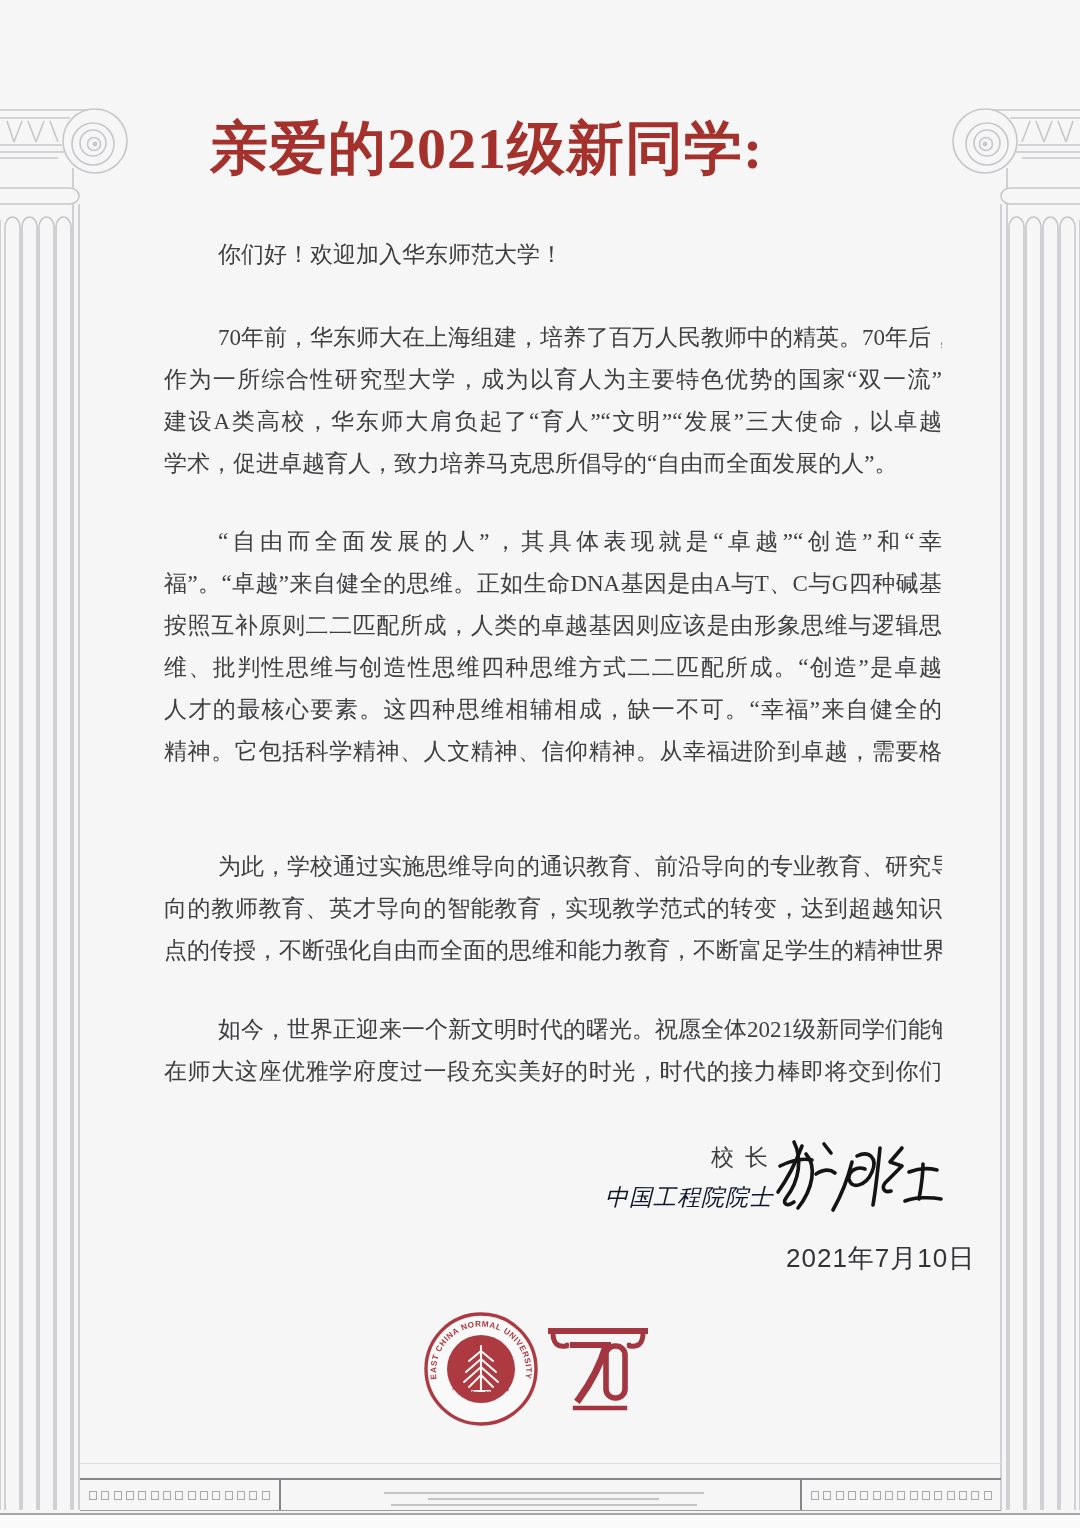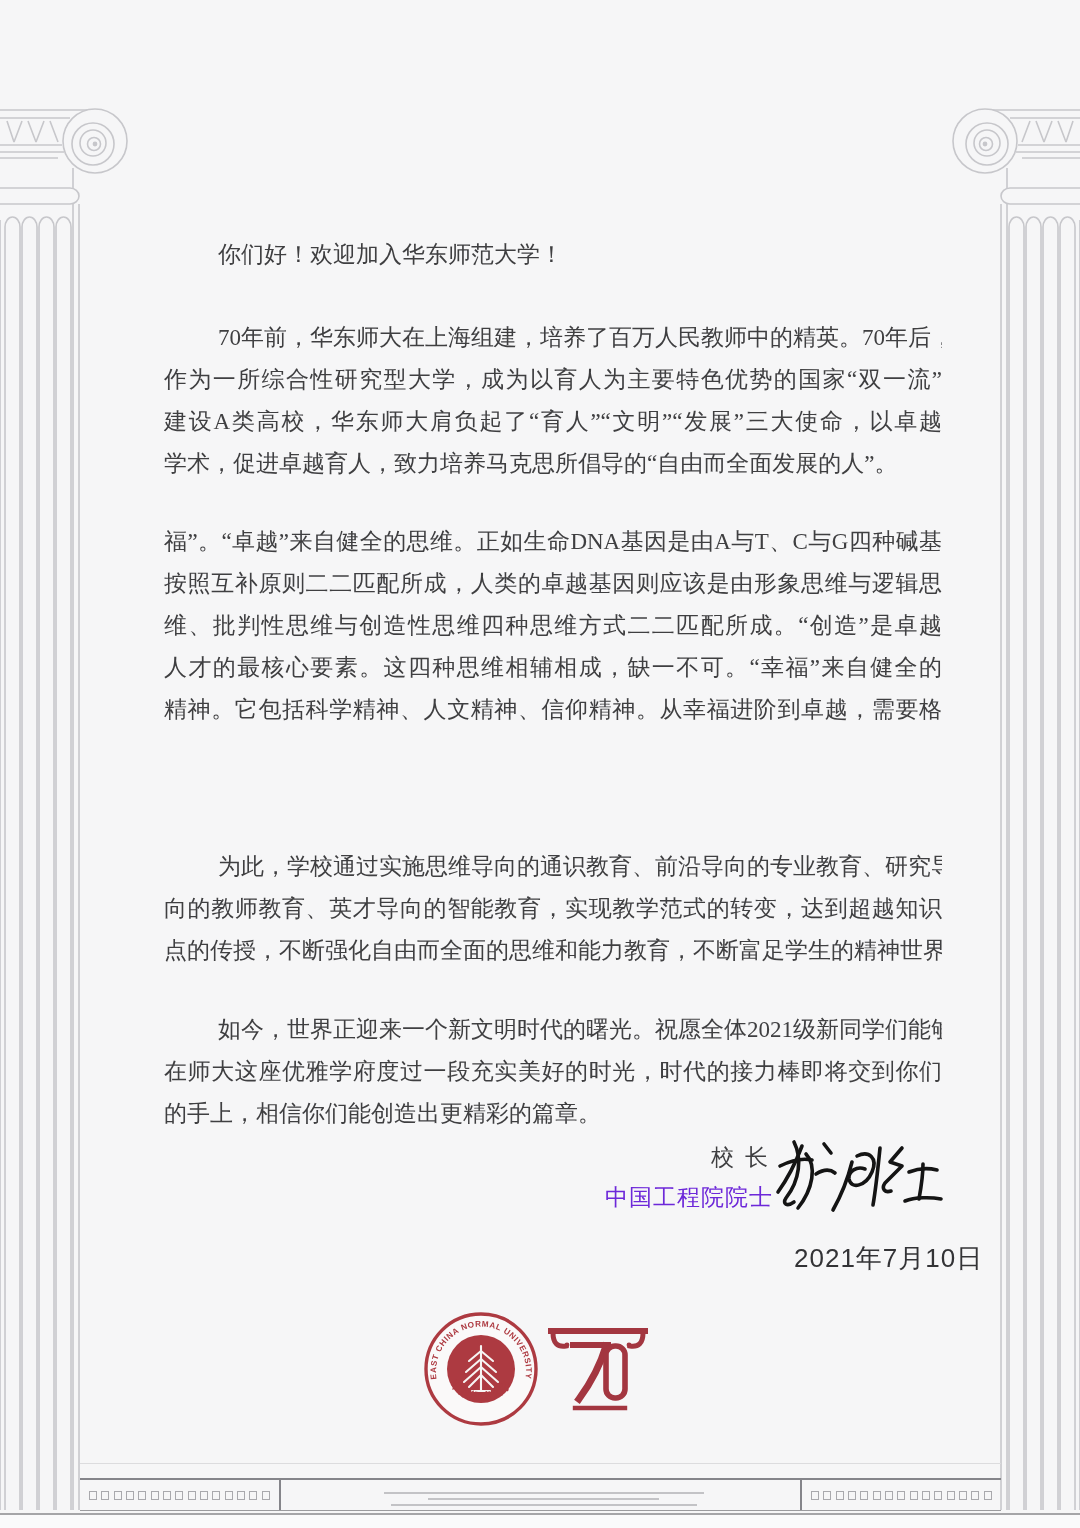--- a/index.html
+++ b/index.html
@@ -15,24 +15,24 @@
   
   .title{position:absolute;left:210px;top:110px;font-size:58px;font-weight:700;
          color:#a4312b;letter-spacing:1px;white-space:nowrap;}
   .para{position:absolute;left:164px;width:778px;color:#3f3f41;font-size:23px;}
   .ln{display:block;height:42px;line-height:42px;overflow:hidden;
       text-align:justify;text-align-last:justify;white-space:nowrap;}
   .ln-last{text-align-last:left;}
   .ln-indent{text-indent:54px;}
 
   .sig-role1{position:absolute;left:711px;top:1142px;font-size:23px;color:#3f3f41;letter-spacing:11px;}
-  .sig-role2{position:absolute;left:605px;top:1182px;font-size:23px;color:#6d28d9;letter-spacing:1px;}
+  .sig-role2{position:absolute;left:605px;top:1182px;font-size:23px;color:#0f172a;letter-spacing:1px;font-style:italic;}
   .sig-hand{position:absolute;left:772px;top:1132px;width:172px;height:98px;}
   .date{position:absolute;left:786px;top:1241px;font-size:26px;color:#333336;
-        font-family:"Liberation Sans","DejaVu Sans",sans-serif;letter-spacing:1px;margin-left:8px;}
+        font-family:"Liberation Sans","DejaVu Sans",sans-serif;letter-spacing:1px;}
 
   
   .seal{position:absolute;left:423px;top:1311px;width:116px;height:116px;}
   .anniv{position:absolute;left:547px;top:1324px;width:102px;height:90px;}
 
   
   .band-topline{position:absolute;left:80px;top:1463px;width:921px;height:0;
                 border-top:1px solid #dcdcde;}
   .band{position:absolute;left:80px;top:1478px;width:921px;height:33px;
         border-top:2px solid #85858a;border-bottom:1px solid #9b9b9e;
@@ -95,50 +95,51 @@
       <path d="M0,80 H70 A9,8 0 0 1 79,88 A9,8 0 0 1 70,96 H0"></path>
       <path d="M73,96 V1402 M79,96 V1402"></path>
       <path d="M5,1402 V119 A7.5,10 0 0 1 20,119 V1402"></path>
       <path d="M22,1402 V119 A7.5,10 0 0 1 37,119 V1402"></path>
       <path d="M39,1402 V119 A7.5,10 0 0 1 54,119 V1402"></path>
       <path d="M56,1402 V119 A7.5,10 0 0 1 71,119 V1402"></path>
       <path d="M0,112 V1402"></path>
     </g>
   </svg>
 
+  <div class="title">亲爱的2021级新同学:</div>
 
   <div class="para" style="top:234px">
     <span class="ln ln-last ln-indent">你们好！欢迎加入华东师范大学！</span>
   </div>
 
   <div class="para" style="top:317px">
     <span class="ln ln-indent">70年前，华东师大在上海组建，培养了百万人民教师中的精英。70年后，</span>
     <span class="ln">作为一所综合性研究型大学，成为以育人为主要特色优势的国家“双一流”</span>
     <span class="ln">建设A类高校，华东师大肩负起了“育人”“文明”“发展”三大使命，以卓越</span>
     <span class="ln ln-last">学术，促进卓越育人，致力培养马克思所倡导的“自由而全面发展的人”。</span>
   </div>
 
   <div class="para" style="top:521px">
+    <span class="ln ln-indent">“自由而全面发展的人”，其具体表现就是“卓越”“创造”和“幸</span>
     <span class="ln">福”。“卓越”来自健全的思维。正如生命DNA基因是由A与T、C与G四种碱基</span>
     <span class="ln">按照互补原则二二匹配所成，人类的卓越基因则应该是由形象思维与逻辑思</span>
     <span class="ln">维、批判性思维与创造性思维四种思维方式二二匹配所成。“创造”是卓越</span>
     <span class="ln">人才的最核心要素。这四种思维相辅相成，缺一不可。“幸福”来自健全的</span>
     <span class="ln">精神。它包括科学精神、人文精神、信仰精神。从幸福进阶到卓越，需要格</span>
   </div>
 
   <div class="para" style="top:846px">
     <span class="ln ln-indent">为此，学校通过实施思维导向的通识教育、前沿导向的专业教育、研究导</span>
     <span class="ln">向的教师教育、英才导向的智能教育，实现教学范式的转变，达到超越知识</span>
     <span class="ln ln-last">点的传授，不断强化自由而全面的思维和能力教育，不断富足学生的精神世界。</span>
   </div>
 
   <div class="para" style="top:1009px">
     <span class="ln ln-indent">如今，世界正迎来一个新文明时代的曙光。祝愿全体2021级新同学们能够</span>
     <span class="ln">在师大这座优雅学府度过一段充实美好的时光，时代的接力棒即将交到你们</span>
-    <span class="ln ln-last">的手上，相信你们能创造出更精彩的篇章。</span>
   </div>
 
   <div class="sig-role1">校长</div>
   <div class="sig-role2">中国工程院院士</div>
   <div class="sig-hand" role="img" aria-label="钱旭红">
     <svg viewBox="0 0 172 98" width="172" height="98">
       <g stroke="#141414" stroke-width="3.6" fill="none" stroke-linecap="round" stroke-linejoin="round">
         <path d="M30,14 C24,30 16,46 6,60"></path>
         <path d="M8,34 C20,28 31,26 40,28"></path>
         <path d="M22,10 C30,26 28,48 14,66 C10,72 15,75 22,70"></path>

